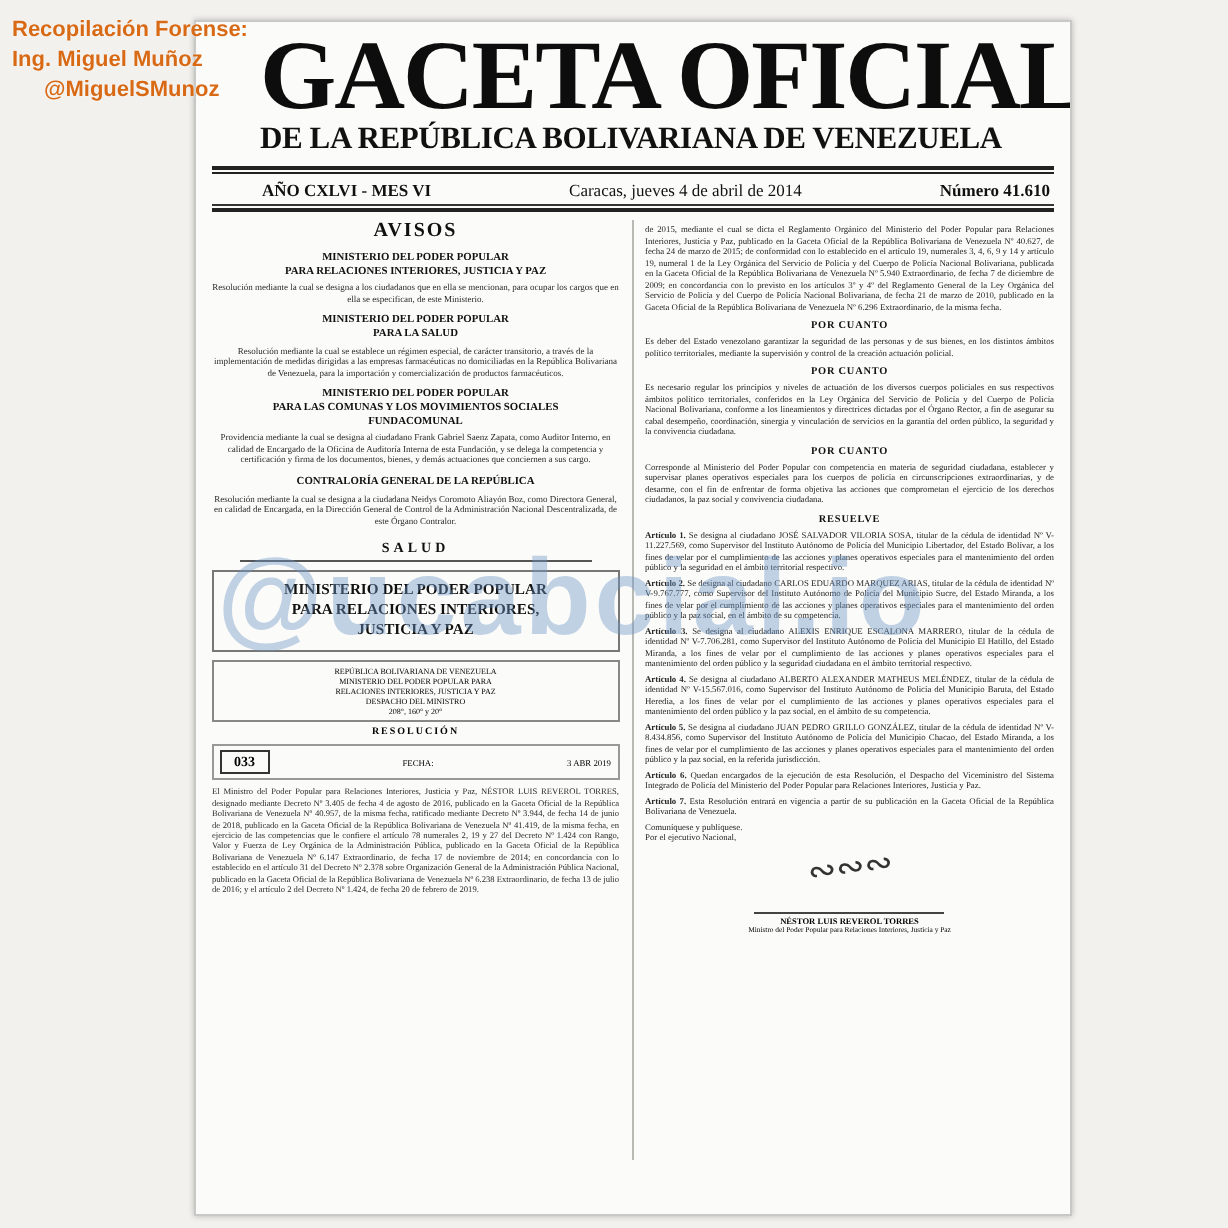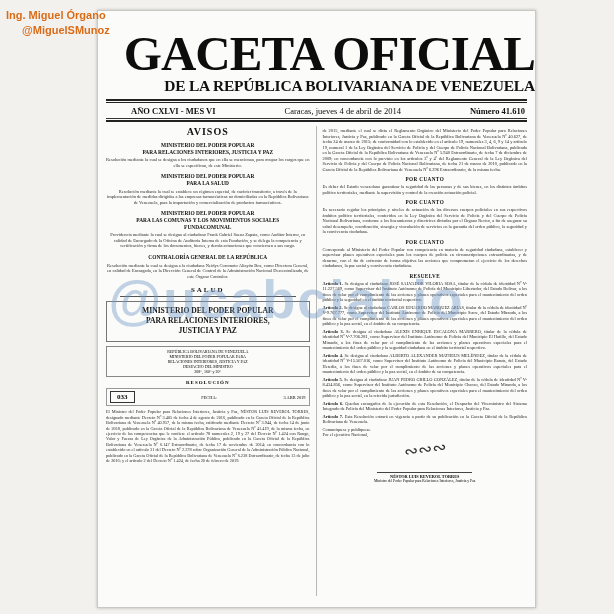--- a/index.html
+++ b/index.html
@@ -48,22 +48,23 @@
     font-weight:bold;
     color:#d86a16;
     line-height:15px;
     text-shadow:0 0 1px #fff;
   }
   .credit .l2{color:#d86a16;}
   .credit .l3{color:#d86a16;margin-left:16px;}
 
   
   .masthead{
-    text-align:right;
-    padding-top:18px;
+    text-align:left;
+    padding-top:2px;
+    margin-left:32px;
   }
   .gaceta{
     font-family:"Liberation Serif", serif;
     font-weight:bold;
     font-size:49px;
     letter-spacing:-1px;
     line-height:50px;
     color:#0d0d0d;
     white-space:nowrap;
   }
@@ -166,21 +167,22 @@
     font-size:17px;color:#333;line-height:12px;
     transform:rotate(-7deg);
   }
 </style>
 </head>
 <body>
 
 <div class="page">
 
   <div class="credit">
-    <div class="l2">Ing. Miguel Órgano</div>
+    <div class="l1">Recopilación Forense:</div>
+    <div class="l2">Ing. Miguel Muñoz</div>
     <div class="l3">@MiguelSMunoz</div>
   </div>
 
   <div class="wm">@ucabcial.io</div>
 
   <div class="sheet">
 
     <div class="masthead">
       <div class="gaceta">GACETA OFICIAL</div>
       <div class="republica">DE LA REPÚBLICA BOLIVARIANA DE VENEZUELA</div>

